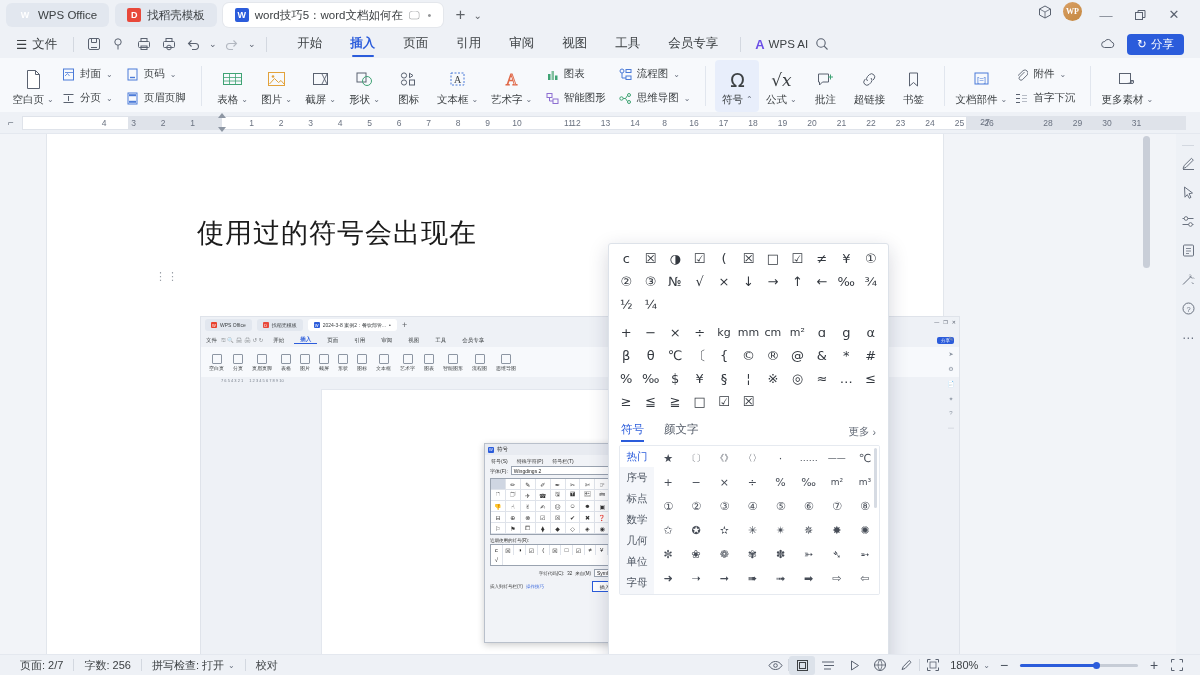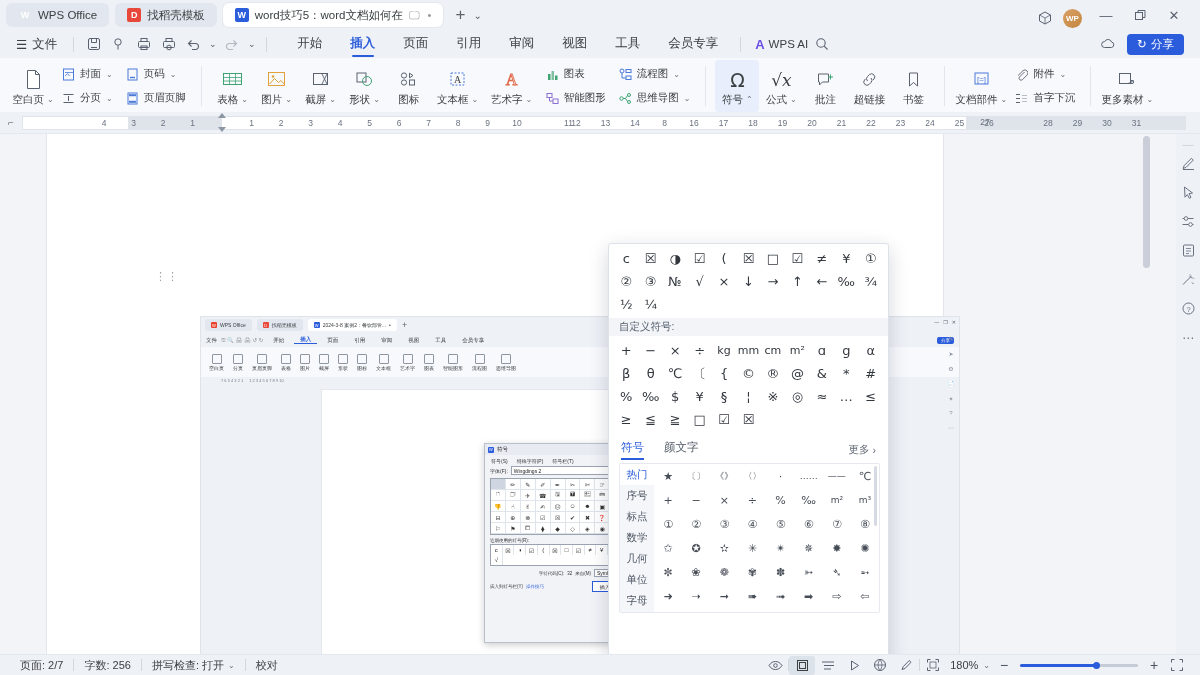--- a/index.html
+++ b/index.html
@@ -22,21 +22,21 @@
   }
   .tab.active { background:#ffffff; box-shadow:0 0 0 1px rgba(0,0,0,.04); }
   .tab .tlogo { width:14px; height:14px; border-radius:2px; display:flex; align-items:center; justify-content:center; font-size:9px; color:#fff; font-weight:bold; flex:none; }
   .logo-wps { background:transparent; color:#e8422e; font-size:12px; }
   .logo-tpl { background:#e8483a; color:#fff; border-radius:3px; }
   .logo-doc { background:#2b5cdb; color:#fff; border-radius:2px; }
   .tab .tclose { opacity:.55; font-size:11px; margin-left:2px; }
   .tab .tmon { opacity:.55; font-size:11px; }
   .newtab { width:22px; height:22px; display:flex; align-items:center; justify-content:center; font-size:17px; color:#5f6368; }
   .tabcaret { font-size:10px; color:#5f6368; margin-left:2px; }
-  .tabbar-right { margin-left:auto; display:flex; align-items:flex-end; gap:2px; padding-right:4px; }
+  .tabbar-right { margin-left:auto; display:flex; align-items:flex-start; gap:2px; padding-right:4px;font-family:Liberation Serif, serif; }
   .winbtn { width:32px; height:26px; display:flex; align-items:center; justify-content:center; color:#5a6270; font-size:13px; }
   .avatar { width:19px; height:19px; border-radius:50%; background:linear-gradient(145deg,#d9a066,#c4873f); color:#fff; font-size:8px; display:flex; align-items:center; justify-content:center; margin:0 6px; font-weight:bold; }
   .cube { width:20px; height:20px; display:flex; align-items:center; justify-content:center; color:#5a6270; }
 
   
   .menubar { height:28px; background:#eef1f6; display:flex; align-items:center; padding:0 8px; gap:2px; flex:none; }
   .mfile { display:flex; align-items:center; gap:5px; font-size:12.5px; color:#3c4043; padding:0 8px; }
   .qicon { width:23px; height:22px; display:flex; align-items:center; justify-content:center; color:#5a6270; }
   .vsep { width:1px; height:15px; background:#d3d8e0; margin:0 6px; }
   .mtabs { display:flex; align-items:center; gap:0; margin-left:8px; }
@@ -628,20 +628,21 @@
     </div>
   </div>
 
   <div class="workspace">
     <div class="page-scroll">
       <div class="page">
 
         <div class="para-handle">⋮⋮</div>
 
         <div class="doc-text">
+          <div>使用过的符号会出现在</div>
         </div>
 
         <div class="embed">
           <div class="e-tabbar">
             <div class="e-tab">
               <span class="e-dot" style="background:#e8422e">W</span>
               <span>WPS Office</span>
             </div>
             <div class="e-tab">
               <span class="e-dot" style="background:#e8483a">D</span>
@@ -926,21 +927,20 @@
           <div class="sym">↓</div>
           <div class="sym">→</div>
           <div class="sym">↑</div>
           <div class="sym">←</div>
           <div class="sym">‰</div>
           <div class="sym">¾</div>
           <div class="sym">½</div>
           <div class="sym">¼</div>
         </div>
 
-      <div class="dd-head">自定义符号:</div>
       <div class="sym-grid" id="custom-grid">
           <div class="sym">+</div>
           <div class="sym">−</div>
           <div class="sym">×</div>
           <div class="sym">÷</div>
           <div class="sym" style="font-size: 11px;">kg</div>
           <div class="sym" style="font-size: 11px;">mm</div>
           <div class="sym" style="font-size: 11px;">cm</div>
           <div class="sym" style="font-size: 11px;">m²</div>
           <div class="sym">ɑ</div>

